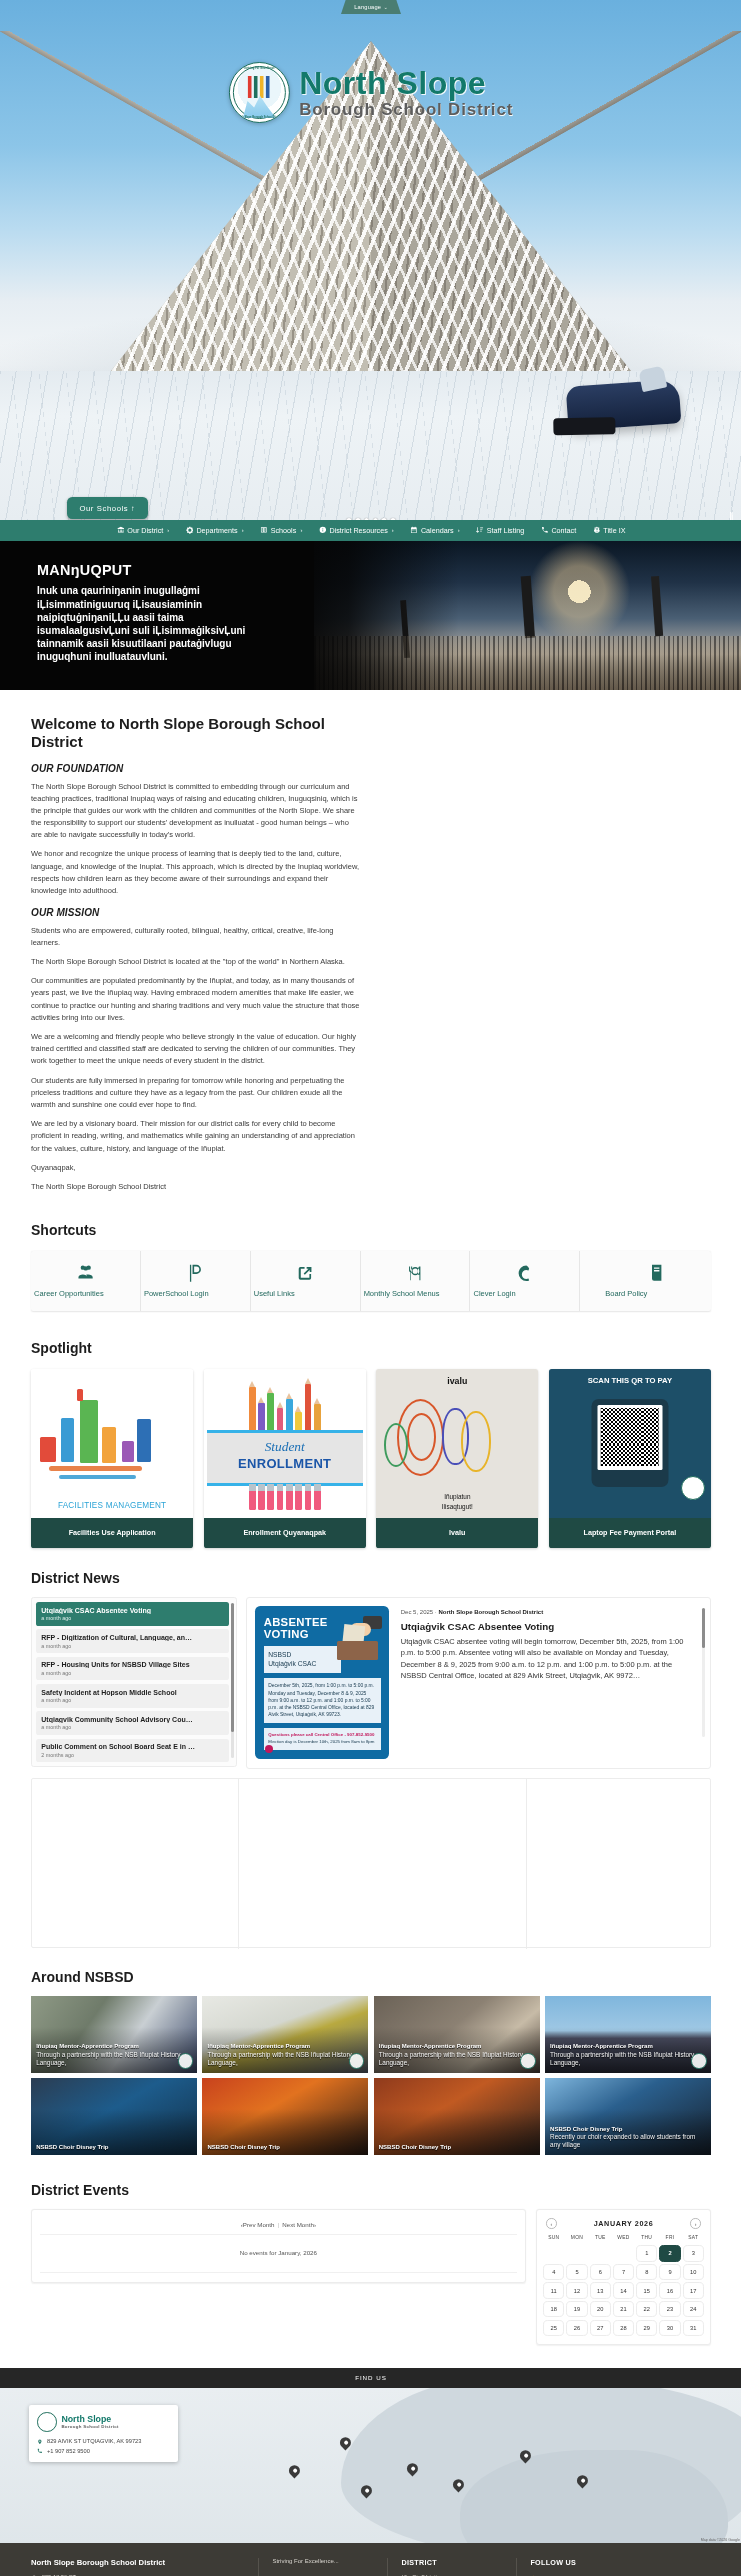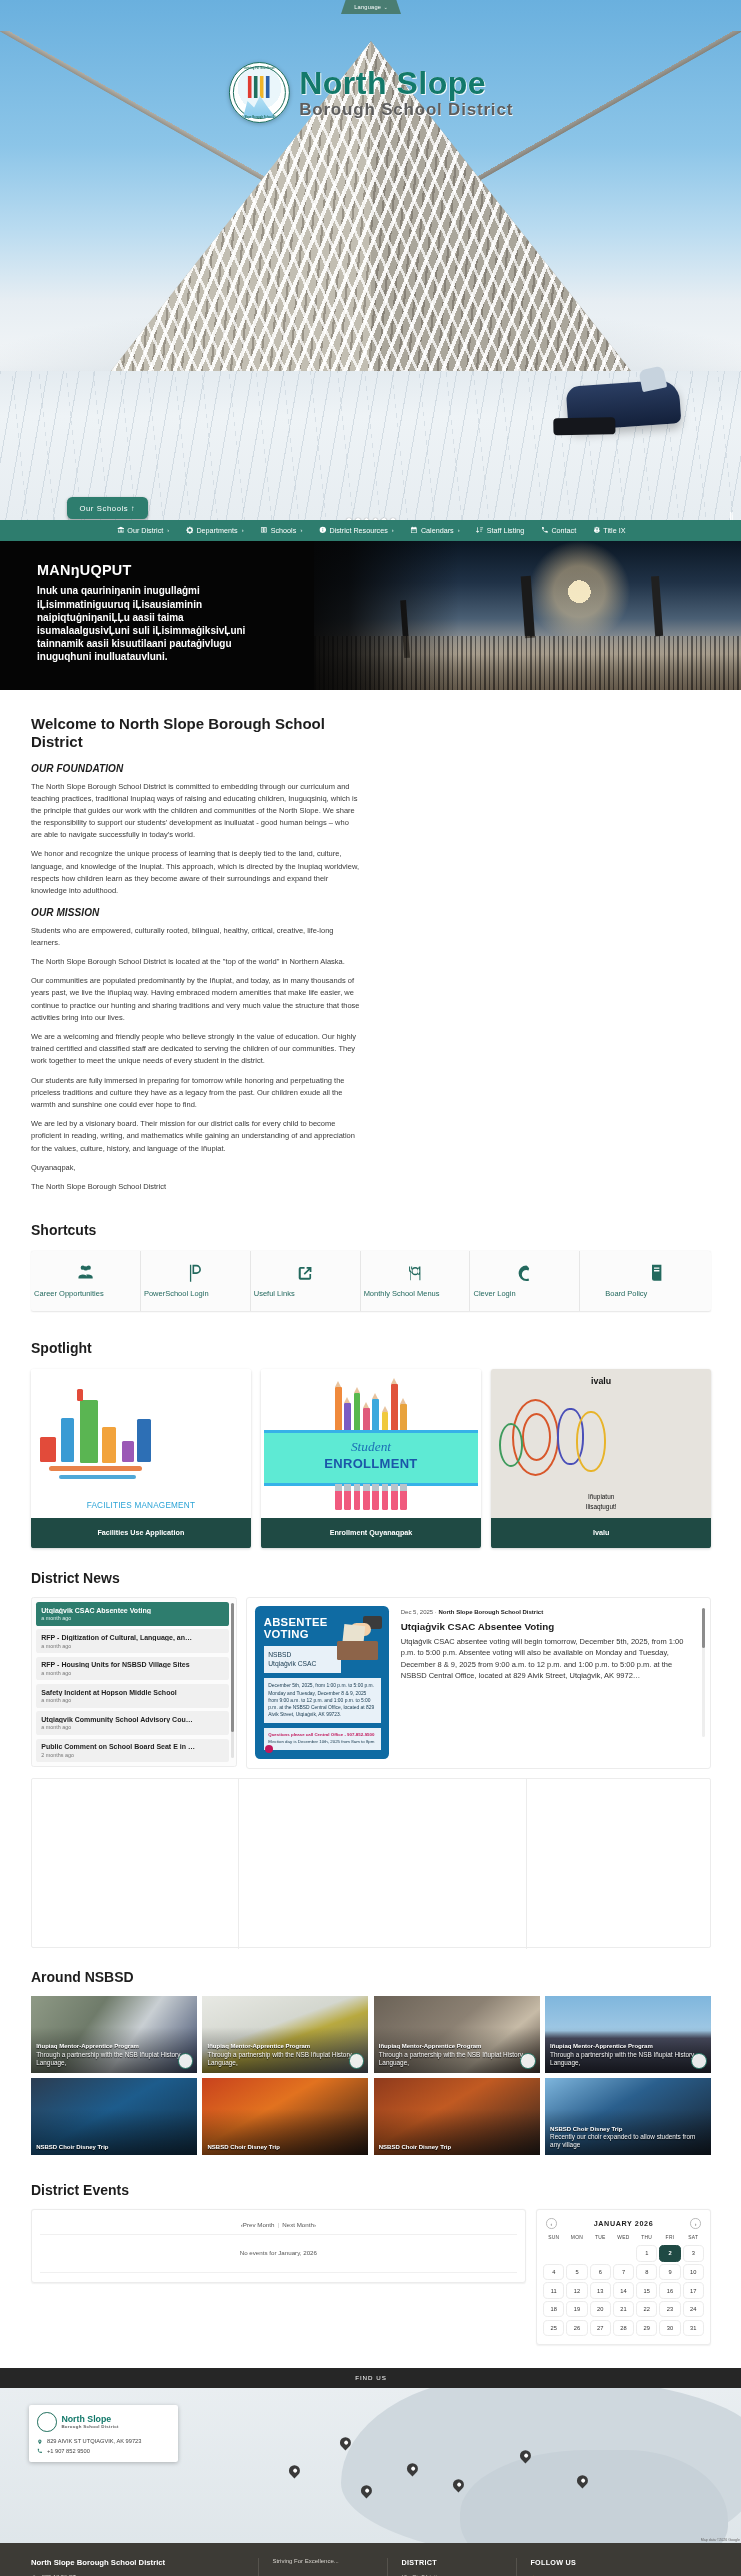--- a/index.html
+++ b/index.html
@@ -197,21 +197,21 @@
   
   .img-fac { background:#ffffff; }
   .img-fac .blob { position:absolute; border-radius:1.5px; }
   .img-fac .ttl { position:absolute; left:0; right:0; bottom:8.2px; text-align:center;
     color:#2aa3d6; font-size:8.2px; letter-spacing:0.2px; }
   
   .img-enr { background:#ffffff; }
   .img-enr .pencils { position:absolute; left:0; right:0; top:7.2px; height:57px; display:flex; align-items:flex-end; justify-content:center; gap:2.6px; }
   .img-enr .pc { width:6.7px; border-radius:1px 1px 0 0; position:relative; }
   .img-enr .pc::before{content:"";position:absolute;top:-6.2px;left:0;width:0;height:0;border-left:3.3px solid transparent;border-right:3.3px solid transparent;border-bottom:6.2px solid #e8c39e;}
-  .img-enr .yellowbox { position:absolute; left:3.1px; right:3.1px; top:61px; height:56px; background:#5eead4; border-top:3.6px solid #36b2e8; border-bottom:3.6px solid #36b2e8; }
+  .img-enr .yellowbox { position:absolute; left:3.1px; right:3.1px; top:61px; height:56px; background:#e5e5e5; border-top:3.6px solid #36b2e8; border-bottom:3.6px solid #36b2e8; }
   .img-enr .yellowbox .s1 { font-size:13.4px; color:#1b6fb5; font-style:italic; text-align:center; margin-top:6.2px; font-family:"Liberation Serif", serif; }
   .img-enr .yellowbox .s2 { font-size:13px; color:#1b56a8; font-weight:bold; text-align:center; letter-spacing:0.3px; margin-top:1px; }
   .img-enr .erasers { position:absolute; left:0; right:0; bottom:4.1px; height:30px; display:flex; align-items:flex-start; justify-content:center; gap:2.6px; }
   .img-enr .er { width:6.7px; height:26px; background:#f05a7e; border-radius:0 0 1.5px 1.5px; position:relative; }
   .img-enr .er::before{content:"";position:absolute;top:0;left:0;right:0;height:7.2px;background:#b9c4cb;}
   
   .img-iva { background:#e6e3dd; }
   .img-iva .logo { position:absolute; left:0; right:0; top:7.2px; text-align:center; font-size:8.8px; font-weight:bold; color:#111; }
   .img-iva .scrib { position:absolute; left:8.2px; right:8.2px; top:27px; height:93px; }
   .img-iva .ring { position:absolute; border-radius:50%; border-width:2.1px; border-style:solid; }
@@ -604,20 +604,31 @@
               <div class="ring" style="left:0px;top:27px;width:24px;height:44px;border-color:#3f9b5d;border-radius:50%"></div>
             </div>
             <div class="sub">
               <div>Iñupiatun</div>
               <div>Ilisaqtugut!</div>
             </div>
           </div>
           <div class="spot-cap">Ivalu</div>
         </div>
 
+        <div class="spot-card">
+          <div class="spot-img img-qr">
+            <div class="hd">SCAN THIS QR TO PAY</div>
+            <div class="panel"></div>
+            <div class="qr">
+                <div class="qrin"></div>
+              </div>
+            <div class="seal2"></div>
+          </div>
+          <div class="spot-cap">Laptop Fee Payment Portal</div>
+        </div>
 
       </div>
     </div>
 
     <div class="news">
       <div class="sec-title">District News</div>
       <div class="news-row">
 
         <div class="news-list">
           <div class="news-item active">

